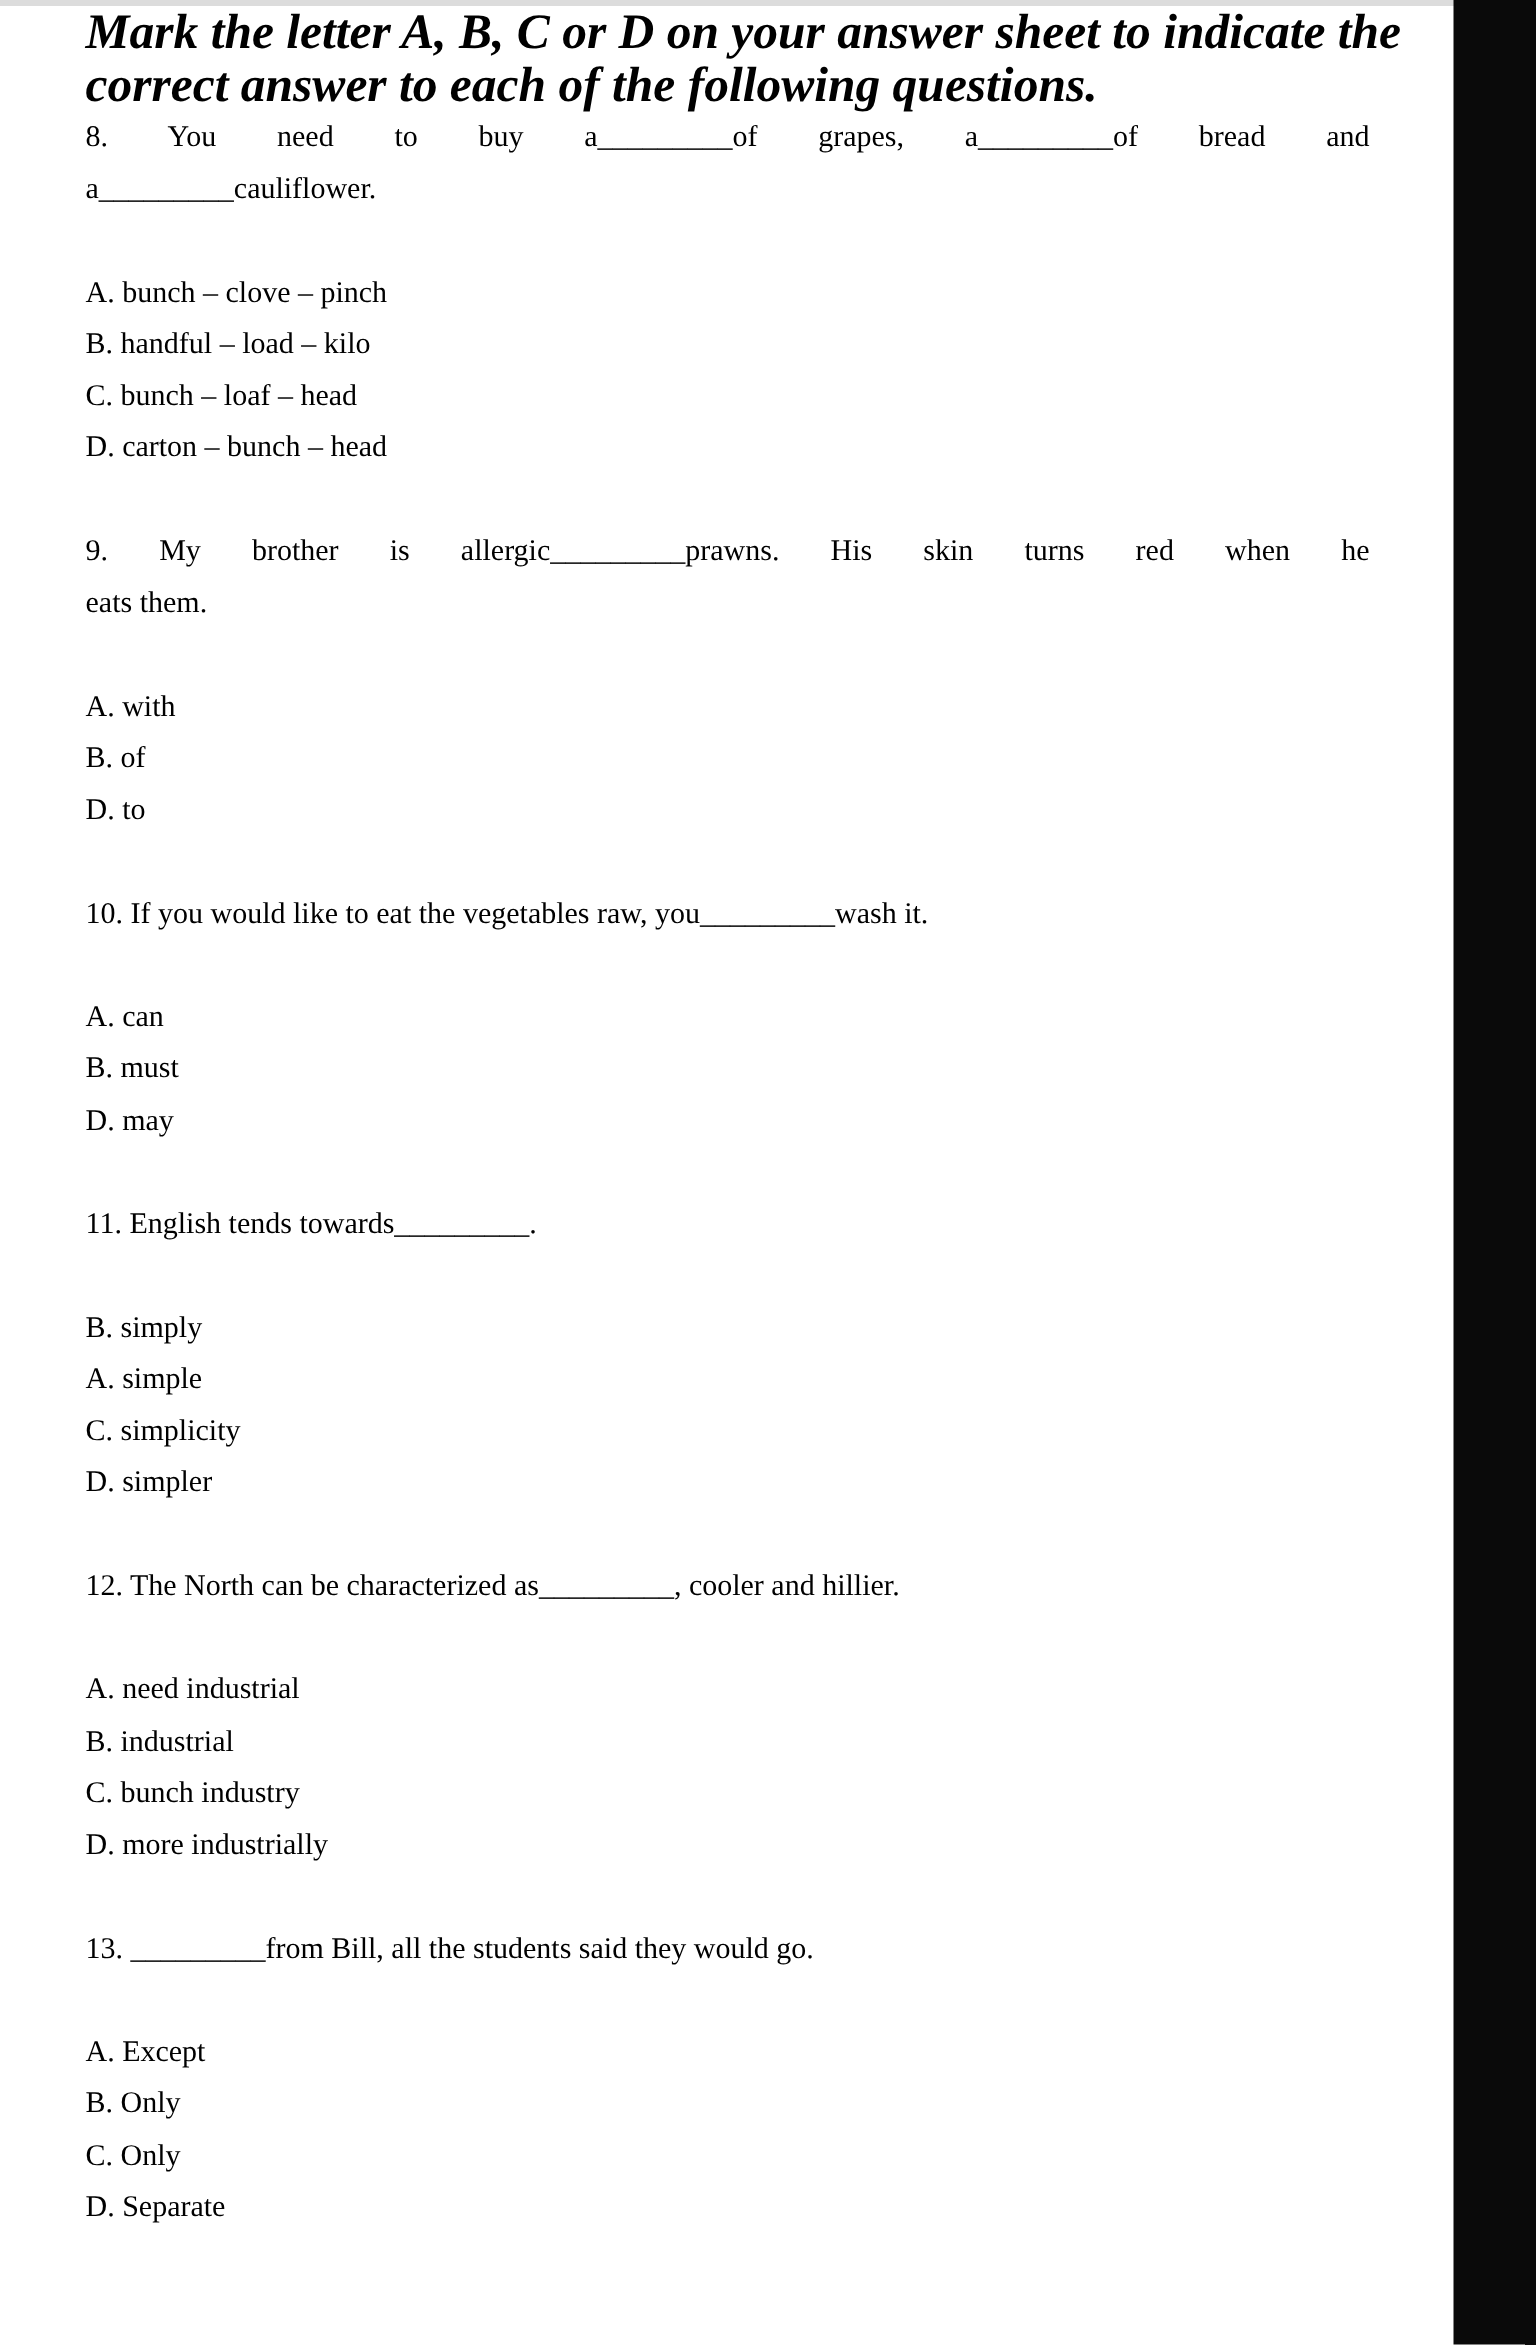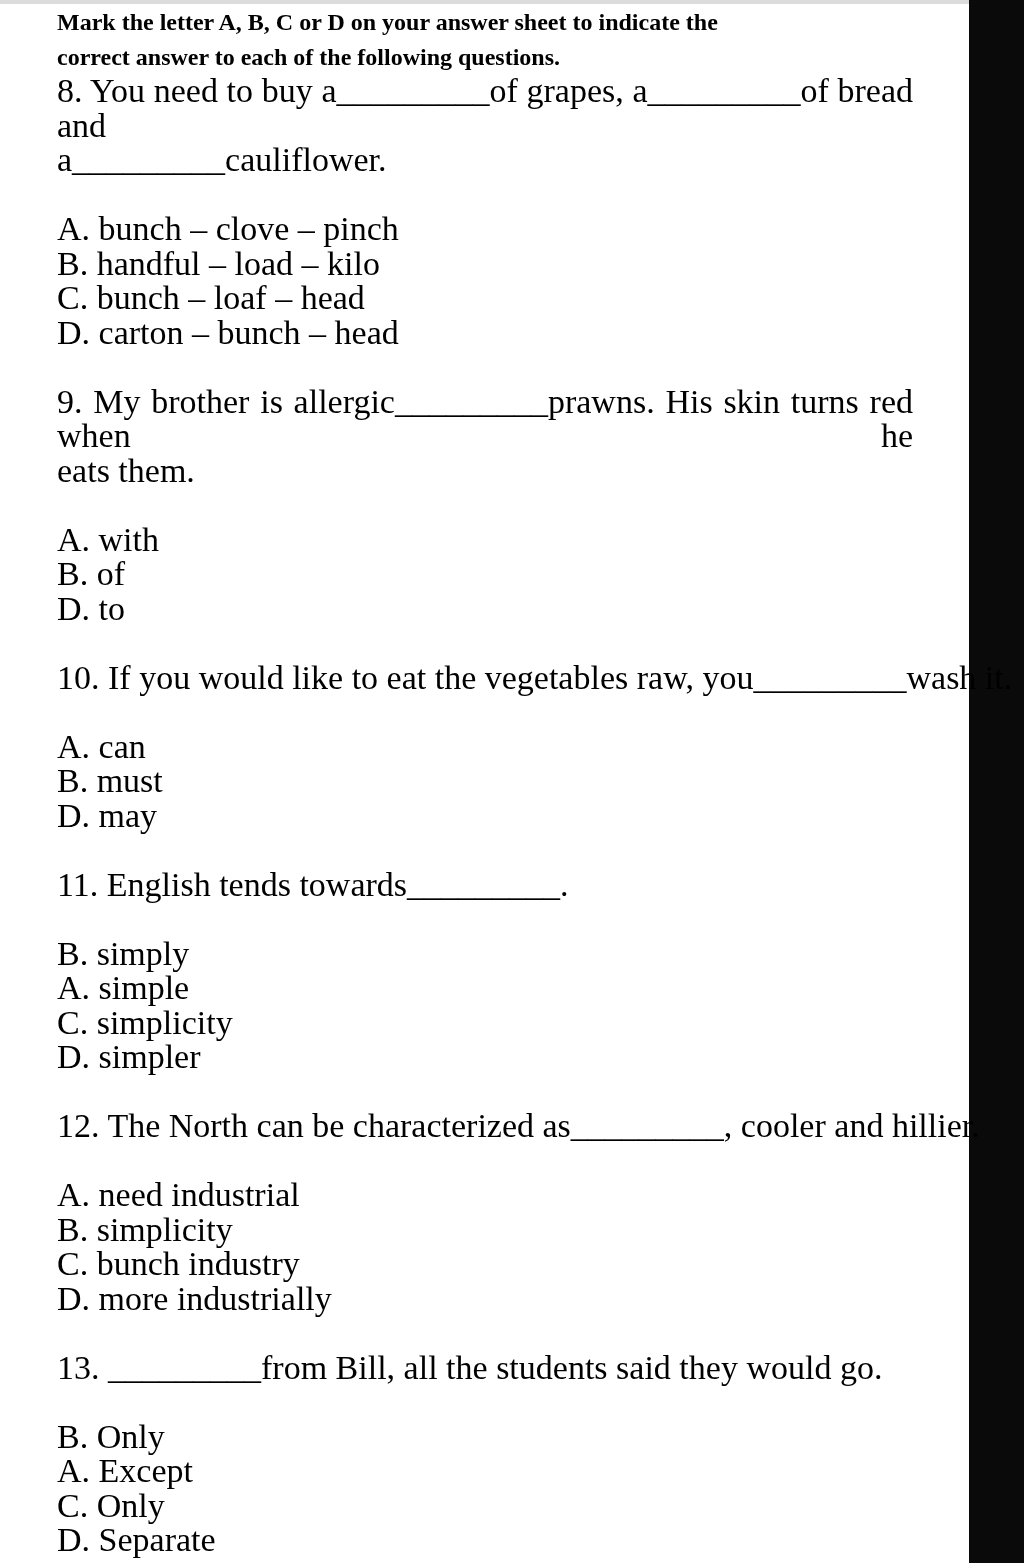--- a/index.html
+++ b/index.html
@@ -27,27 +27,28 @@
   }
   .content {
     position: absolute;
     top: 5px;
     left: 57px;
     width: 856px;
   }
   .block { margin: 0 0 34.5px 0; }
   .block.no-gap { margin-bottom: 0; }
   .line {
-    font-size: 34px;
+    font-size: 20px;
     line-height: 34.5px;
     white-space: nowrap;
   }
   .header-block .line {
-    font-size: 24px;
+    font-size: 33px;
     font-weight: bold;
+    font-style: italic;
   }
   .line.justify {
     white-space: normal;
     text-align: justify;
     text-align-last: justify;
   }
 </style>
 </head>
 <body>
 
@@ -105,30 +106,30 @@
       <div class="line">C. simplicity</div>
       <div class="line">D. simpler</div>
     </div>
 
     <div class="block">
       <div class="line">12. The North can be characterized as_________, cooler and hillier.</div>
     </div>
 
     <div class="block">
       <div class="line">A. need industrial</div>
-      <div class="line">B. simplicity</div>
+      <div class="line">B. industrial</div>
       <div class="line">C. bunch industry</div>
       <div class="line">D. more industrially</div>
     </div>
 
     <div class="block">
       <div class="line">13. _________from Bill, all the students said they would go.</div>
     </div>
 
     <div class="block no-gap">
+      <div class="line">A. Except</div>
       <div class="line">B. Only</div>
-      <div class="line">A. Except</div>
       <div class="line">C. Only</div>
       <div class="line">D. Separate</div>
     </div>
 
   </div>
 </div>
 
 </body></html>

